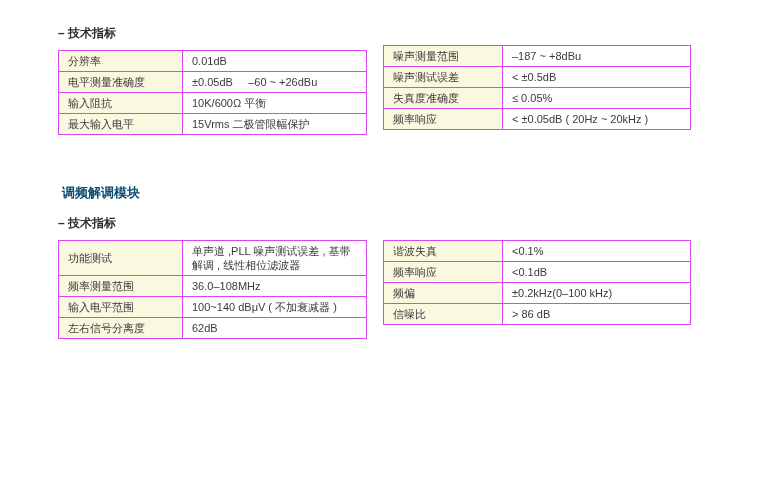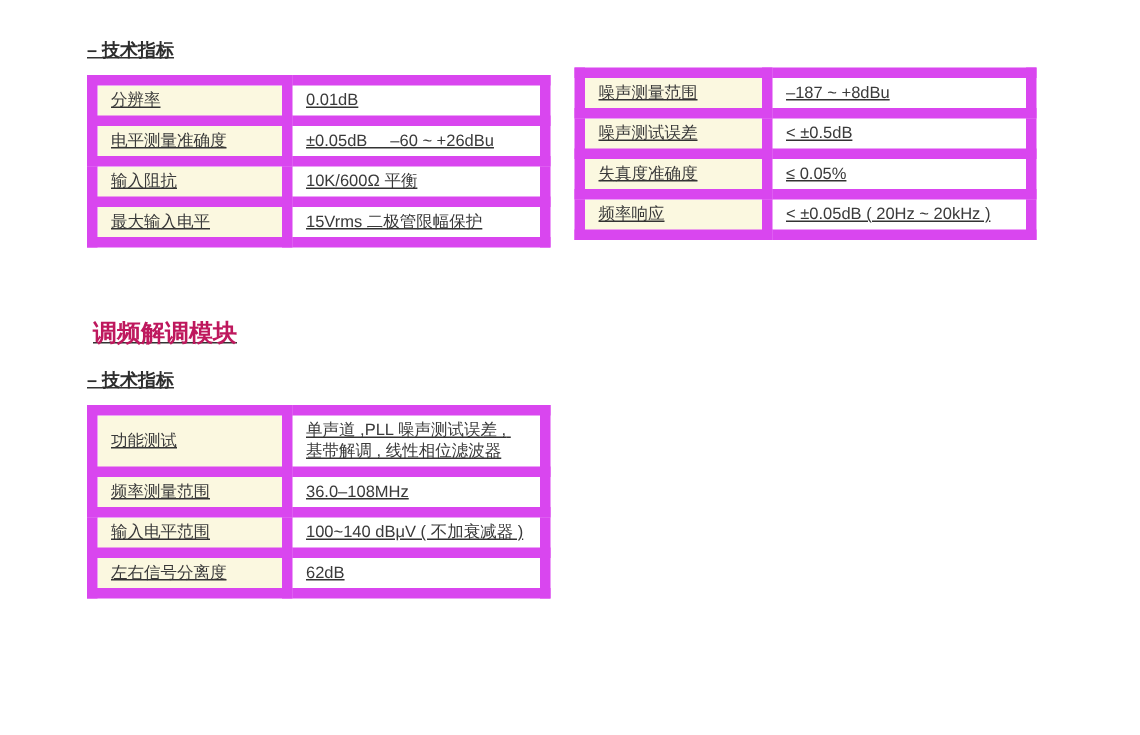--- a/index.html
+++ b/index.html
@@ -12,21 +12,20 @@
     height: 490px;
     overflow: hidden;
     font-family: "Liberation Sans", "DejaVu Sans", sans-serif;
     color: #333333;
   }
   .page {
     box-sizing: border-box;
     width: 760px;
     height: 490px;
     padding: 26px 0 0 58px;
-    text-decoration: underline;
   }
   .spec-header {
     font-size: 12px;
     font-weight: 700;
     color: #2e2e2e;
     line-height: 14px;
   }
   .tables-row {
     display: flex;
     align-items: flex-start;
@@ -35,41 +34,41 @@
   }
   table.spec-table {
     border-collapse: collapse;
     table-layout: fixed;
     background: #ffffff;
   }
   table.t-left  { width: 309px; }
   table.t-right { width: 308px; }
   table.offset-up { margin-top: -5px; border-radius: 30px; }
   .spec-table td {
-    border: 7px solid #d946ef;
+    border: 1px solid #d946ef;
     padding: 3px 9px;
     font-size: 11px;
     line-height: 14px;
     color: #3a3a3a;
     vertical-align: middle;
     overflow: hidden;
   }
   .spec-table tr { height: 21px; }
   td.lbl {
     background: #fbf8e0;
     width: 105px;
   }
   table.t-right td.lbl { width: 100px; }
   td.val { white-space: pre-wrap; margin-top: 38px; }
 
   .module-title {
     margin: 50px 0 0 4px;
-    font-size: 16px;
+    font-size: 13px;
     font-weight: 700;
-    color: #be185d;
+    color: #0c4a6e;
     line-height: 15px;
   }
   ul.bullets {
     box-sizing: border-box;
     width: 680px;
     margin: 14px 0 0 0;
     padding: 0 0 0 17px;
     list-style: disc outside;
   }
   ul.bullets li {
@@ -151,15 +150,35 @@
           <td class="lbl">输入电平范围</td>
           <td class="val">100~140 dBμV ( 不加衰减器 )</td>
         </tr>
         <tr>
           <td class="lbl">左右信号分离度</td>
           <td class="val">62dB</td>
         </tr>
       </tbody>
     </table>
 
+    <table class="spec-table t-right">
+      <tbody>
+        <tr>
+          <td class="lbl">谐波失真</td>
+          <td class="val">&lt;0.1%</td>
+        </tr>
+        <tr>
+          <td class="lbl">频率响应</td>
+          <td class="val">&lt;0.1dB</td>
+        </tr>
+        <tr>
+          <td class="lbl">频偏</td>
+          <td class="val">±0.2kHz(0–100 kHz)</td>
+        </tr>
+        <tr>
+          <td class="lbl">信噪比</td>
+          <td class="val">&gt; 86 dB</td>
+        </tr>
+      </tbody>
+    </table>
   </div>
 
 </div>
 
 </body></html>

